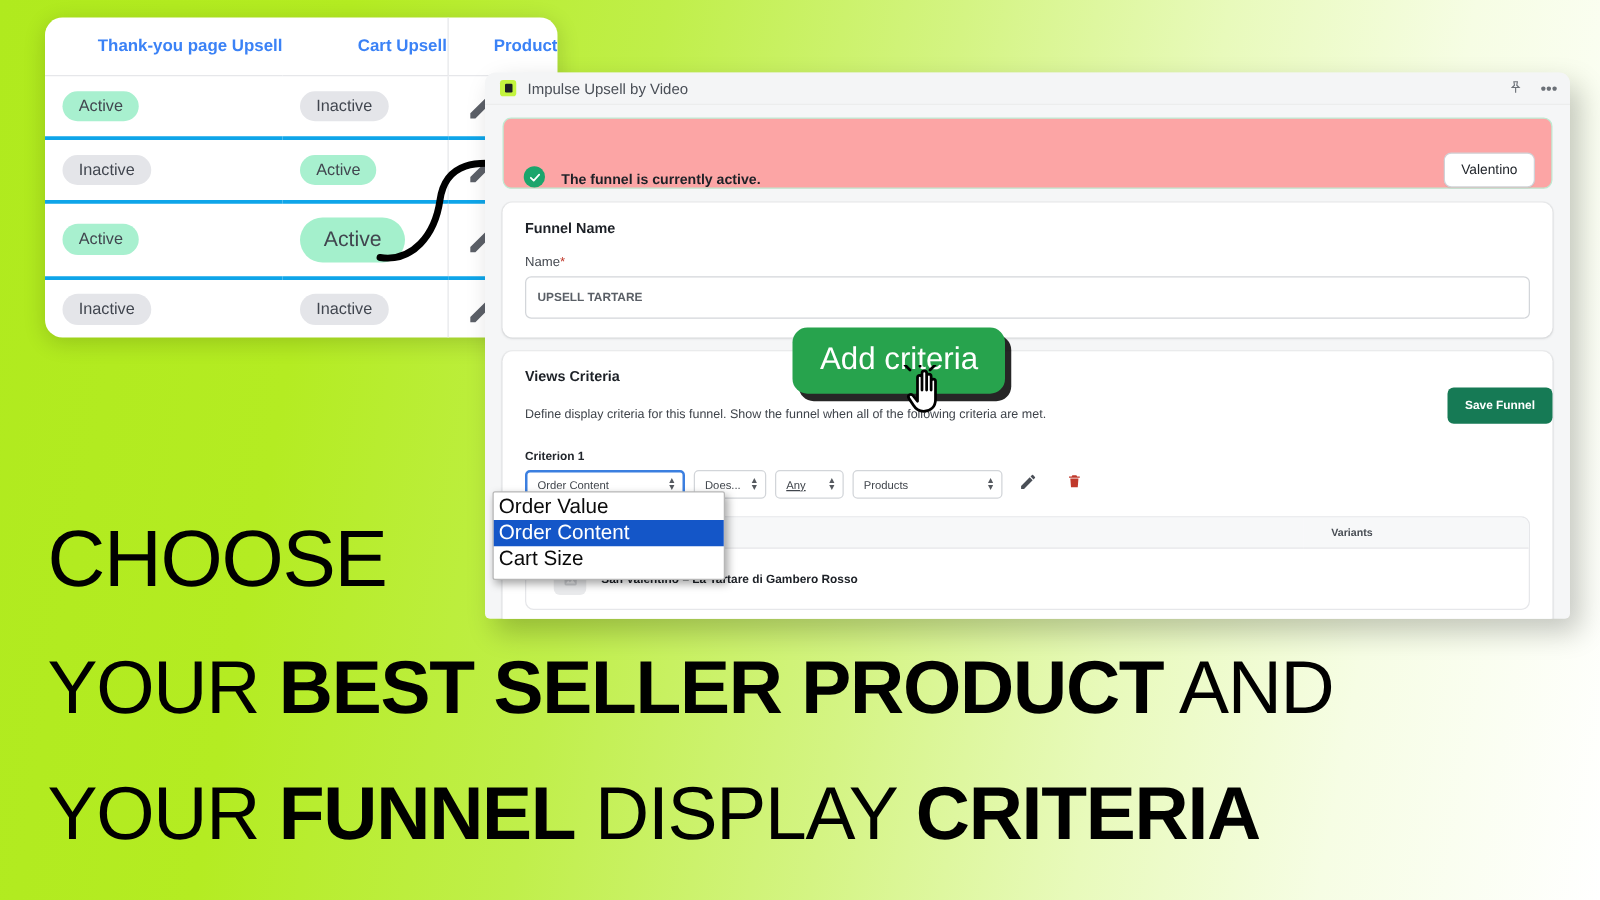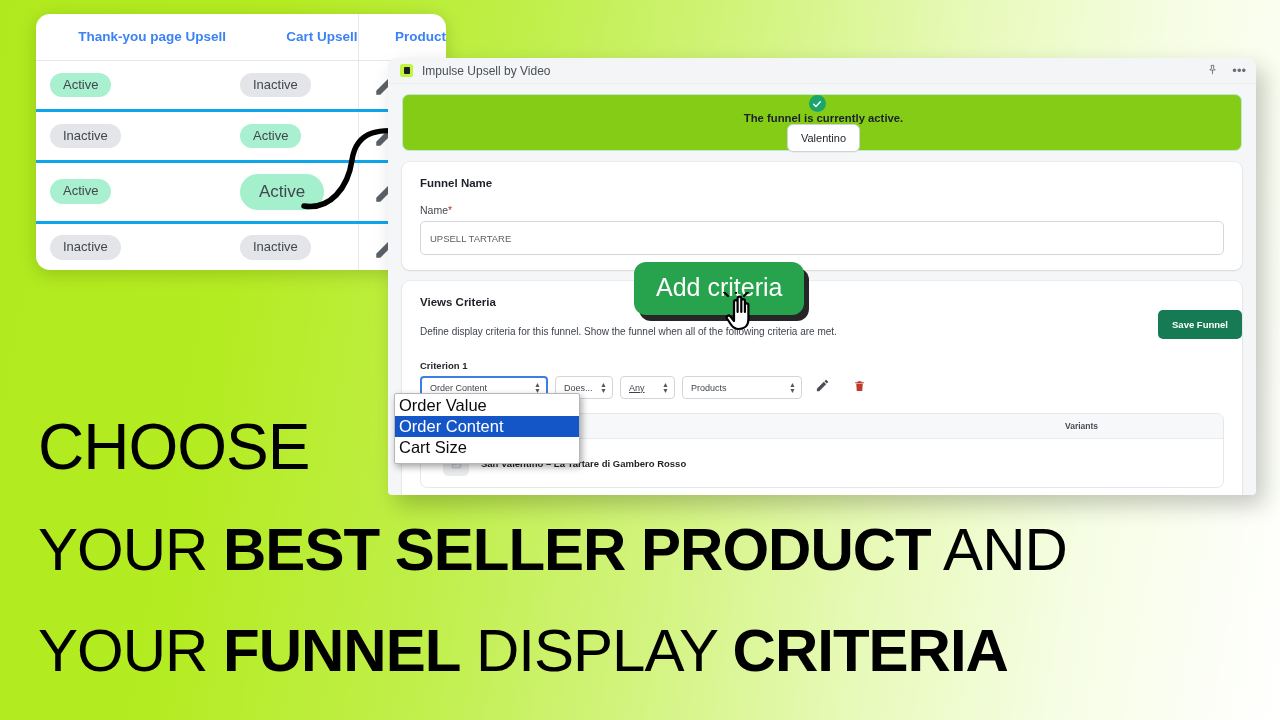--- a/index.html
+++ b/index.html
@@ -85,25 +85,24 @@
   }
   #app-logo .inner { width: 6px; height: 7px; background: #1b1f25; border-radius: 1px; }
   #window-title { font-size: 12px; color: #4a4f57; }
   #titlebar-spacer { flex: 1; }
   .tb-icon { color: #6c7178; font-size: 13px; margin-left: 14px; line-height: 1; }
 
   #window-body { padding: 10px 14px 0 14px; height: calc(100% - 26px); }
 
   
   #status-banner {
-    background: #84cc16; border: 1px solid #bfe9d1;
+    background: #fca5a5; border: 1px solid #bfe9d1;
     border-radius: 7px; height: 57px;
-    display: flex; align-items: center; padding: 0 13px 0 16px;
+    display: flex; align-items: flex-end; padding: 0 13px 0 16px;
     margin-bottom: 11px;
-    flex-direction: column;
   }
   #check-icon {
     width: 17px; height: 17px; border-radius: 50%;
     background: #1ba56c; flex: none; margin-right: 13px;
     display:flex; align-items:center; justify-content:center;
   }
   #status-text { font-size: 11.3px; font-weight: 700; color: #1d2127; flex: 1; }
   #deactivate-button {
     background: #fff; border: 1px solid #cfd3d8; border-radius: 6px;
     font-size: 11px; color: #22262c; padding: 7px 13px;
@@ -118,21 +117,21 @@
     padding: 15px 18px;
     margin-bottom: 11px;
   }
   .panel-title { font-size: 11.5px; font-weight: 700; color: #1d2127; }
   #name-label { font-size: 10.5px; color: #43484f; margin: 15px 0 5px 0; }
   #name-label .req { color: #c0392b; }
   #funnel-name-input {
     width: 100%; height: 25px;
     border: 1px solid #d3d6da; border-radius: 5px;
     font-size: 9.5px; color: #5a5f66; padding: 16px 9px;
-    font-family: inherit; background: #fff;
+    font-family: inherit; background: #fff; font-weight: bold;
   }
 
   #criteria-panel { padding-bottom: 28px; position: relative; }
   #criteria-desc { font-size: 10px; color: #3f444b; margin-top: 18px; }
 
   #criterion-label { font-size: 9.5px; font-weight: 700; color: #22262c; margin: 23px 0 5px 0; }
   #criterion-row { display: flex; align-items: center; gap: 7px; }
   .sel {
     position: relative; height: 23px;
     border: 1px solid #d2d5d9; border-radius: 4px;

